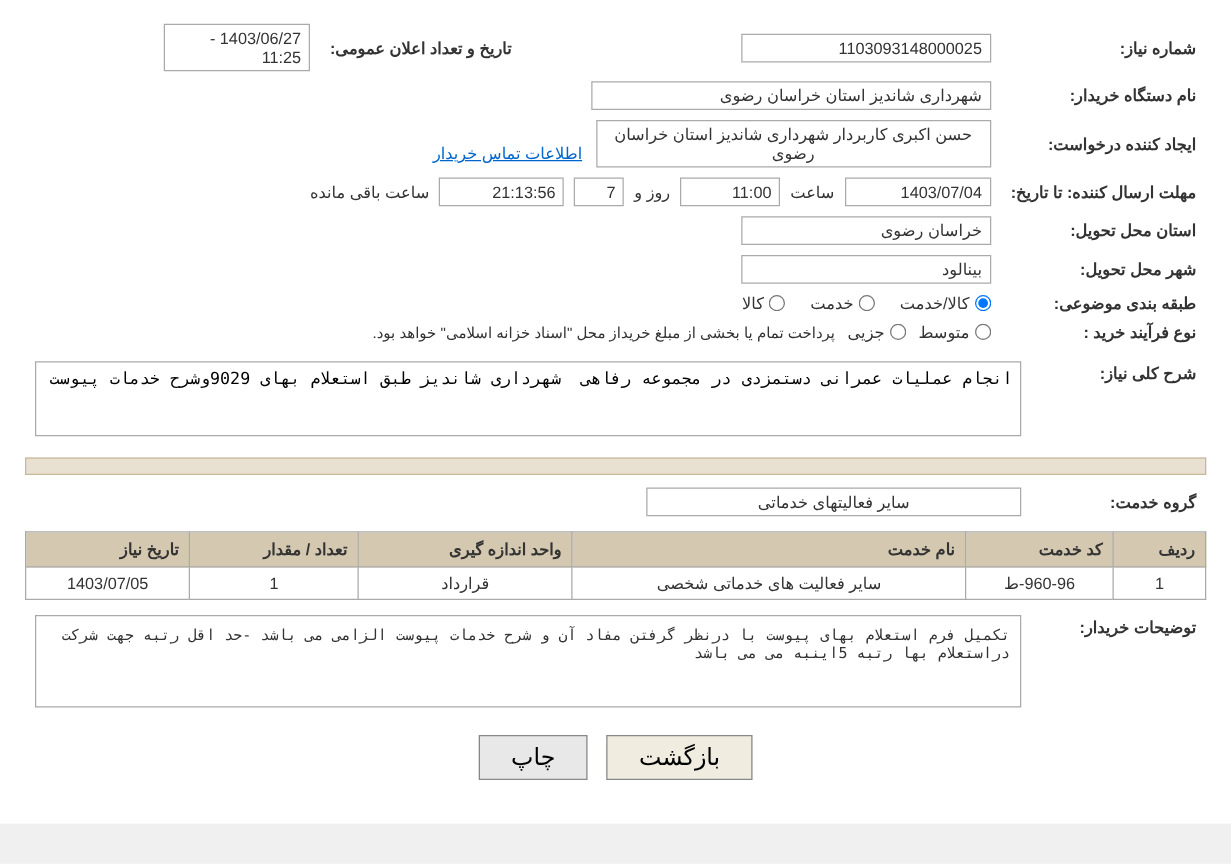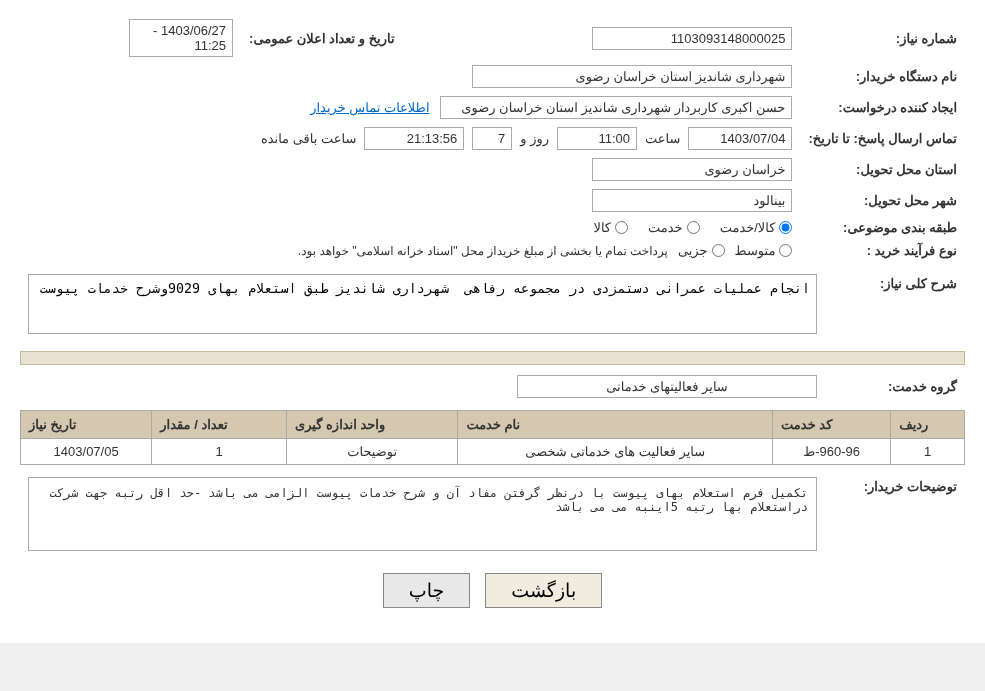--- a/index.html
+++ b/index.html
@@ -64,21 +64,21 @@
     .input-wide {
       width: 320px;
     }
 
     .input-medium {
       width: 200px;
       padding-left: 44px;
     }
 
     .input-small {
-      width: 104px;
+      width: 117px;
     }
 
     .blue-link {
       color: #0066cc;
       cursor: pointer;
       text-decoration: underline;
     }
 
     .date-row {
       display: flex;
@@ -146,21 +146,21 @@
       width: 100%;
       border-collapse: collapse;
       margin: 8px 0;
       direction: rtl;
     }
 
     .data-table th {
       background: #d4c9b0;
       border: 1px solid #aaa;
       padding: 6px 8px;
-      text-align: left;
+      text-align: right;
       font-weight: bold;
     }
 
     .data-table td {
       border: 1px solid #aaa;
       padding: 5px 8px;
       text-align: center;
       margin-left: 20px;
     }
 
@@ -250,28 +250,28 @@
       <tr>
         <td class="label-cell">نام دستگاه خریدار:</td>
         <td class="value-cell" colspan="3">
           <span class="input-box input-wide">شهرداری شاندیز استان خراسان رضوی</span>
         </td>
       </tr>
 
       <tr>
         <td class="label-cell">ایجاد کننده درخواست:</td>
         <td class="value-cell" colspan="3">
-          <span class="input-box" style="width: 352px;">حسن اکبری کاربردار شهرداری شاندیز استان خراسان رضوی</span>
+          <span class="input-box" style="width: 316px; text-align: center;">حسن اکبری کاربردار شهرداری شاندیز استان خراسان رضوی</span>
           &nbsp;
           <span class="blue-link">اطلاعات تماس خریدار</span>
         </td>
       </tr>
 
       <tr>
-        <td class="label-cell">تماس ارسال پاسخ: تا تاریخ:</td>
+        <td class="label-cell">مهلت ارسال کننده: تا تاریخ:</td>
         <td class="value-cell" colspan="3">
           <div class="date-row">
             <span class="input-box input-small">1403/07/04</span>
             <span>ساعت</span>
             <span class="input-box" style="width:80px;">11:00</span>
             <span>روز و</span>
             <span class="input-box" style="width:40px;">7</span>
             <span class="input-box" style="width:100px;">21:13:56</span>
             <span>ساعت باقی مانده</span>
           </div>
@@ -364,21 +364,21 @@
           <th>واحد اندازه گیری</th>
           <th>تعداد / مقدار</th>
           <th>تاریخ نیاز</th>
         </tr>
       </thead>
       <tbody id="service-table-body">
       <tr>
             <td>1</td>
             <td>960-96-ط</td>
             <td>سایر فعالیت های خدماتی شخصی</td>
-            <td>توضیحات</td>
+            <td>قرارداد</td>
             <td>1</td>
             <td>1403/07/05</td>
           </tr>
         </tbody>
     </table>
 
     <table class="info-table">
       <tbody>
           <tr>
         <td class="label-cell" style="vertical-align:top; padding-top:6px;">توضیحات خریدار:</td>

